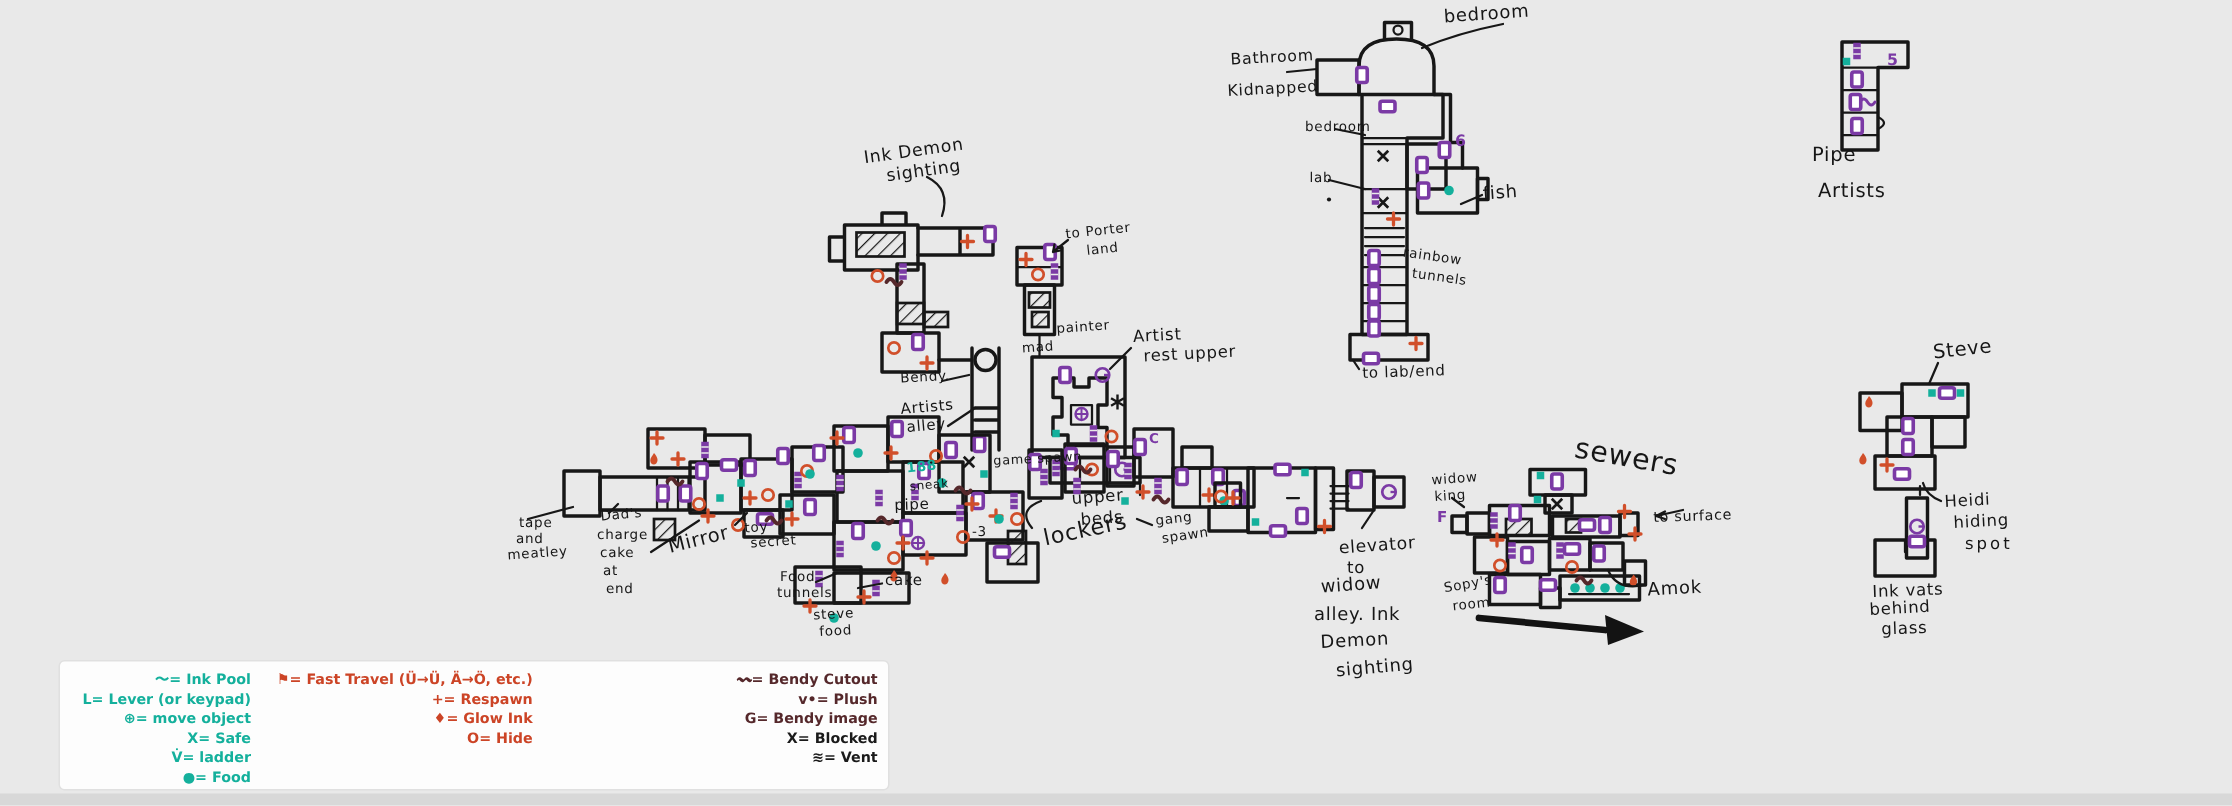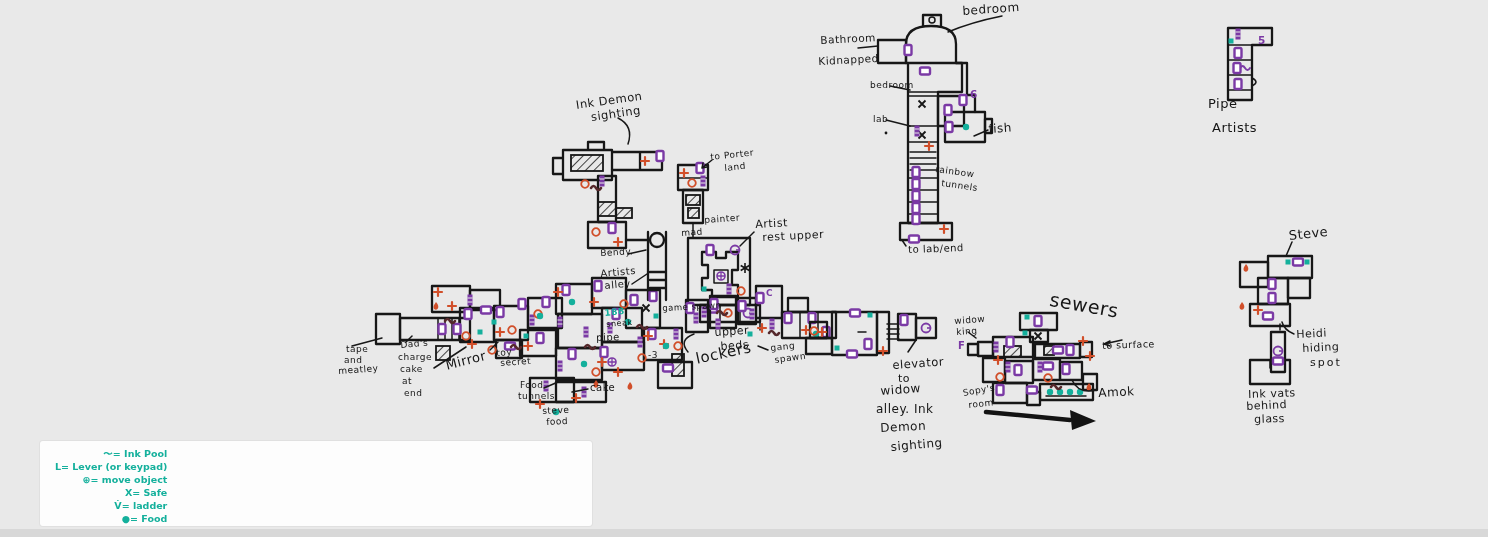--- a/index.html
+++ b/index.html
@@ -493,16 +493,29 @@
 
   <div class="legend">
     <div class="lcol lc1">
       <div class="lrow"><span class="lsym">〜</span><span>= Ink Pool</span></div>
       <div class="lrow"><span class="lsym">L</span><span>= Lever (or keypad)</span></div>
       <div class="lrow"><span class="lsym">⊕</span><span>= move object</span></div>
       <div class="lrow"><span class="lsym">X</span><span>= Safe</span></div>
       <div class="lrow"><span class="lsym">V̇</span><span>= ladder</span></div>
       <div class="lrow"><span class="lsym">●</span><span>= Food</span></div>
     </div>
+    <div class="lcol lc2">
+      <div class="lrow"><span class="lsym">⚑</span><span>= Fast Travel (Ü→Ü, Ä→Ö, etc.)</span></div>
+      <div class="lrow"><span class="lsym">+</span><span>= Respawn</span></div>
+      <div class="lrow"><span class="lsym">♦</span><span>= Glow Ink</span></div>
+      <div class="lrow"><span class="lsym">O</span><span>= Hide</span></div>
+    </div>
+    <div class="lcol lc4">
+      <div class="lrow"><span class="lsym">〰</span><span>= Bendy Cutout</span></div>
+      <div class="lrow"><span class="lsym">v•</span><span>= Plush</span></div>
+      <div class="lrow"><span class="lsym">G</span><span>= Bendy image</span></div>
+      <div class="lrow blk"><span class="lsym">X</span><span>= Blocked</span></div>
+      <div class="lrow blk"><span class="lsym">≋</span><span>= Vent</span></div>
+    </div>
   </div>
 
   <div class="bottom-strip"></div>
 </div>
 
 </body></html>

